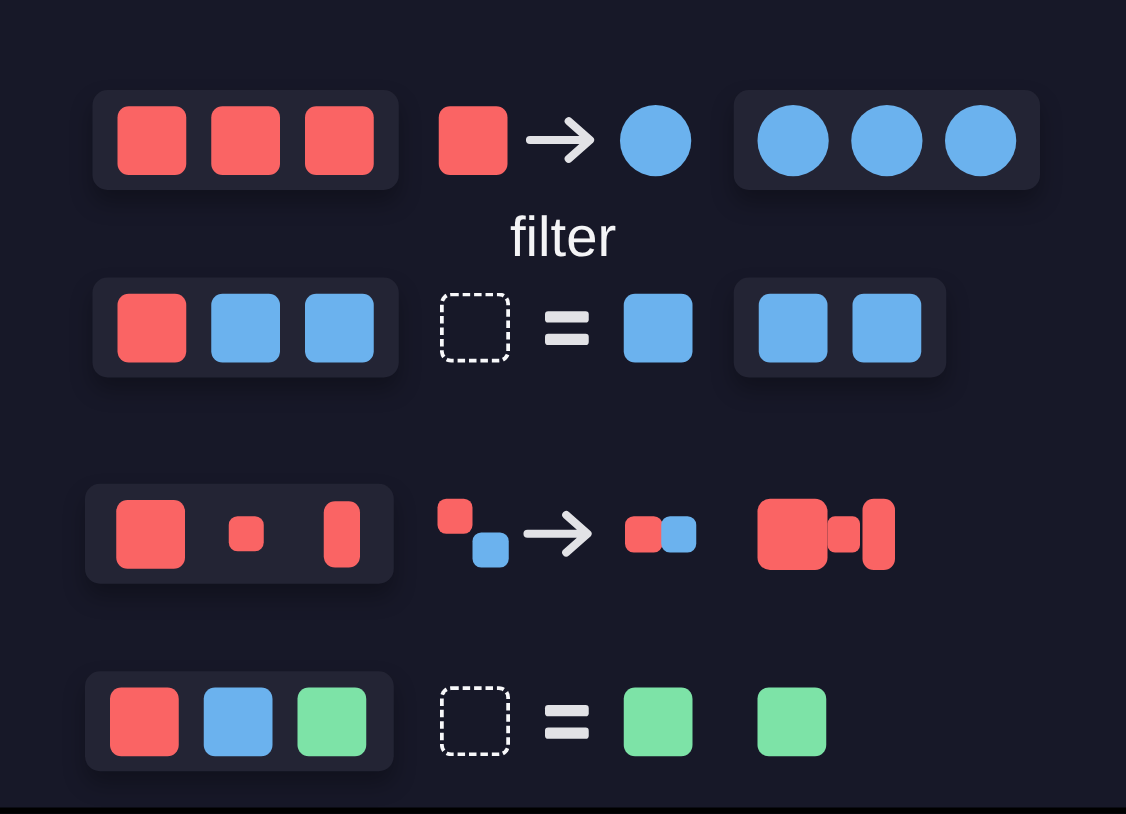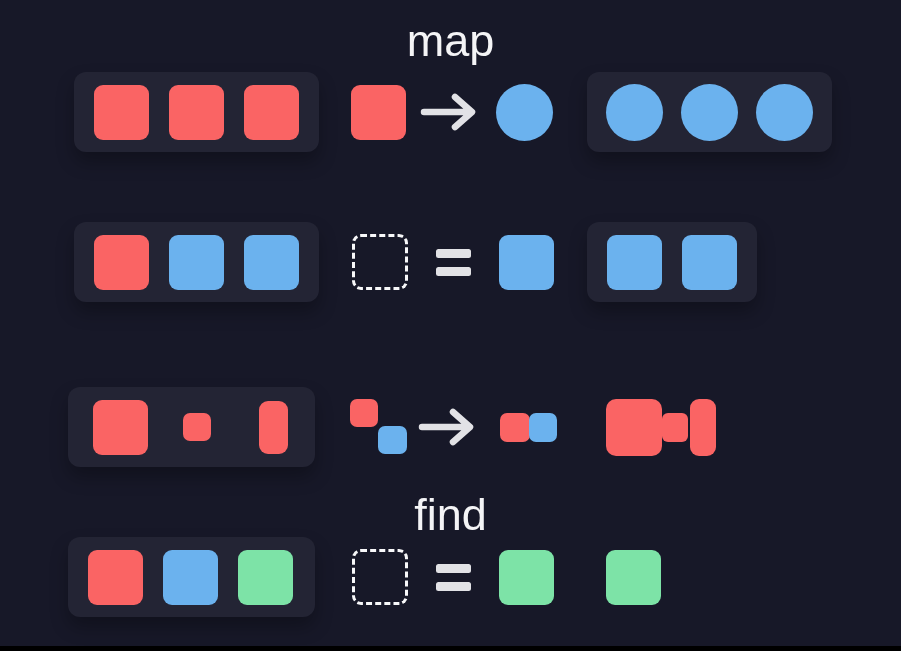--- a/index.html
+++ b/index.html
@@ -55,21 +55,20 @@
   .merged{display:flex;align-items:center;flex:0 0 auto;}
   .merged .big{width:56px;height:57px;border-radius:10px;}
   .merged .conn{width:26px;height:29px;border-radius:6px;}
   .merged .tail{width:26px;height:57px;border-radius:9px;margin-left:2px;}
 </style>
 </head>
 <body>
 
 <div class="stage" style="--bg: #171828; --panel: #232434; --text: #f4f4f6; --op: #e2e2e6; --dash: #f8f8fa;">
 
-  <h2 class="title t-map">map</h2>
   <div class="lane l1">
     <div class="zone panel in12">
         <div class="sq" style="background: rgb(250, 100, 100);"></div>
         <div class="sq" style="background: rgb(250, 100, 100);"></div>
         <div class="sq" style="background: rgb(250, 100, 100);"></div>
       </div>
     <div class="zone op1">
         <div class="sq" style="background: rgb(250, 100, 100);"></div>
         <div class="arrow">
           <svg width="62" height="44" viewBox="0 0 62 44">
@@ -78,20 +77,21 @@
         </div>
         <div class="circle" style="background: rgb(107, 178, 238);"></div>
       </div>
     <div class="zone panel out1">
         <div class="circle" style="background: rgb(107, 178, 238);"></div>
         <div class="circle" style="background: rgb(107, 178, 238);"></div>
         <div class="circle" style="background: rgb(107, 178, 238);"></div>
       </div>
   </div>
 
+  <h2 class="title t-filter">filter</h2>
   <div class="lane l2">
     <div class="zone panel in12">
         <div class="sq" style="background: rgb(250, 100, 100);"></div>
         <div class="sq" style="background: rgb(107, 178, 238);"></div>
         <div class="sq" style="background: rgb(107, 178, 238);"></div>
       </div>
     <div class="zone op2">
         <div class="dashed-sq"></div>
         <div class="equals">
           <div class="bar"></div>
@@ -128,21 +128,20 @@
       </div>
     <div class="zone out3">
         <div class="merged">
           <div class="big" style="background: rgb(250, 100, 100);"></div>
           <div class="conn" style="background: rgb(250, 100, 100);"></div>
           <div class="tail" style="background: rgb(250, 100, 100);"></div>
         </div>
       </div>
   </div>
 
-  <h2 class="title t-find">find</h2>
   <div class="lane l4">
     <div class="zone panel in34 find">
         <div class="sq" style="background: rgb(250, 100, 100);"></div>
         <div class="sq" style="background: rgb(107, 178, 238);"></div>
         <div class="sq" style="background: rgb(125, 227, 167);"></div>
       </div>
     <div class="zone op4">
         <div class="dashed-sq"></div>
         <div class="equals">
           <div class="bar"></div>

